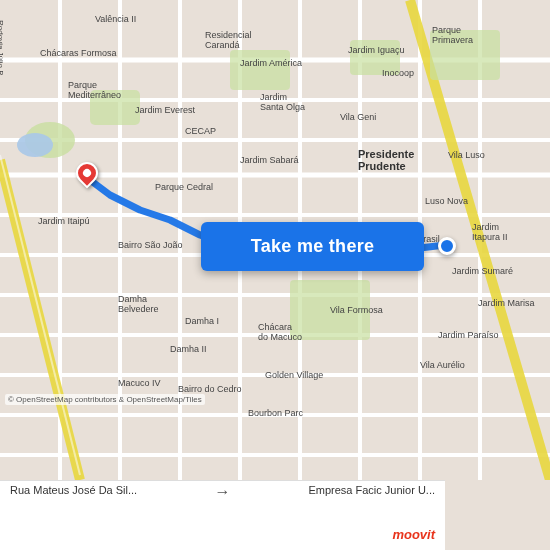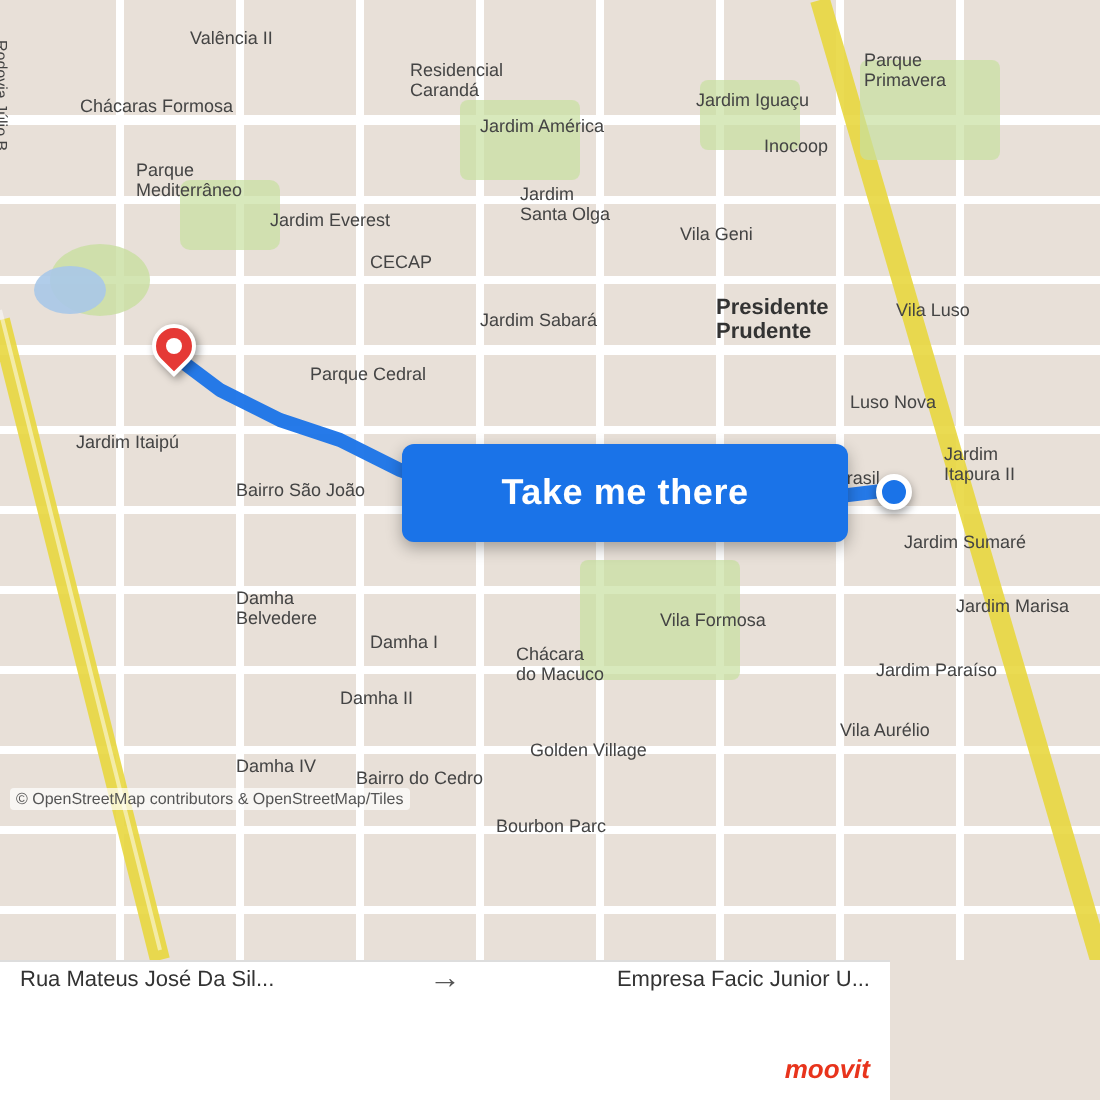--- a/index.html
+++ b/index.html
@@ -223,21 +223,21 @@
   <span class="map-label" style="left:400px; top:234px">Vila Brasil</span>
   <span class="map-label" style="left:472px; top:222px">Jardim<br>Itapura II</span>
   <span class="map-label" style="left:452px; top:266px">Jardim Sumaré</span>
   <span class="map-label" style="left:118px; top:294px">Damha<br>Belvedere</span>
   <span class="map-label" style="left:185px; top:316px">Damha I</span>
   <span class="map-label" style="left:330px; top:305px">Vila Formosa</span>
   <span class="map-label" style="left:478px; top:298px">Jardim Marisa</span>
   <span class="map-label" style="left:258px; top:322px">Chácara<br>do Macuco</span>
   <span class="map-label" style="left:170px; top:344px">Damha II</span>
   <span class="map-label" style="left:438px; top:330px">Jardim Paraíso</span>
-  <span class="map-label" style="left:118px; top:378px">Damha IV</span>
+  <span class="map-label" style="left:118px; top:378px">Macuco IV</span>
   <span class="map-label" style="left:178px; top:384px">Bairro do Cedro</span>
   <span class="map-label" style="left:265px; top:370px">Golden Village</span>
   <span class="map-label" style="left:420px; top:360px">Vila Aurélio</span>
   <span class="map-label" style="left:248px; top:408px">Bourbon Parc</span>
   <span class="map-label" style="left:432px; top:25px">Parque<br>Primavera</span>
   <span class="map-label" style="left:5px; top:20px; transform:rotate(90deg); transform-origin:left top; font-size:8px">Rodovia Júlio B.</span>
 
   <div style="position:absolute; left:438px; top:237px; width:18px; height:18px; background:#1a73e8; border-radius:50%; border:3px solid white; box-shadow:0 2px 5px rgba(0,0,0,0.4);"></div>
 
   <div class="marker-origin" style="left:76px; top:162px;"></div>

